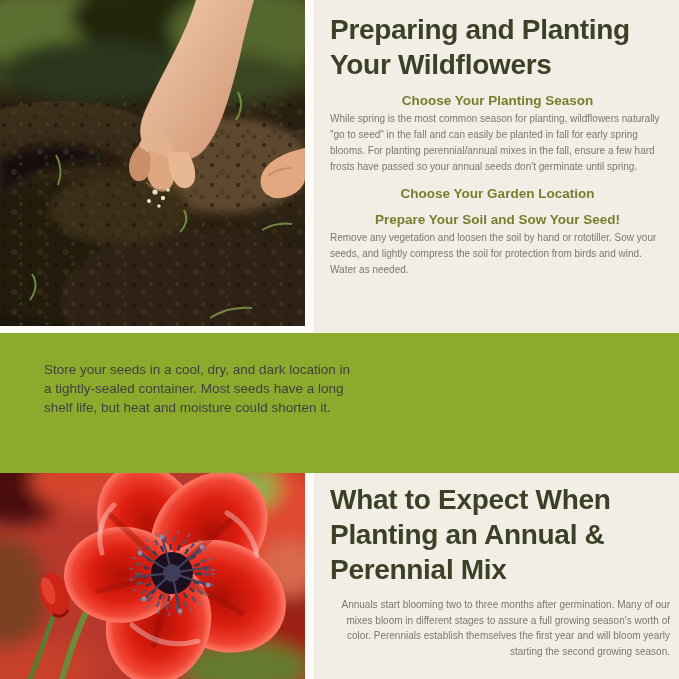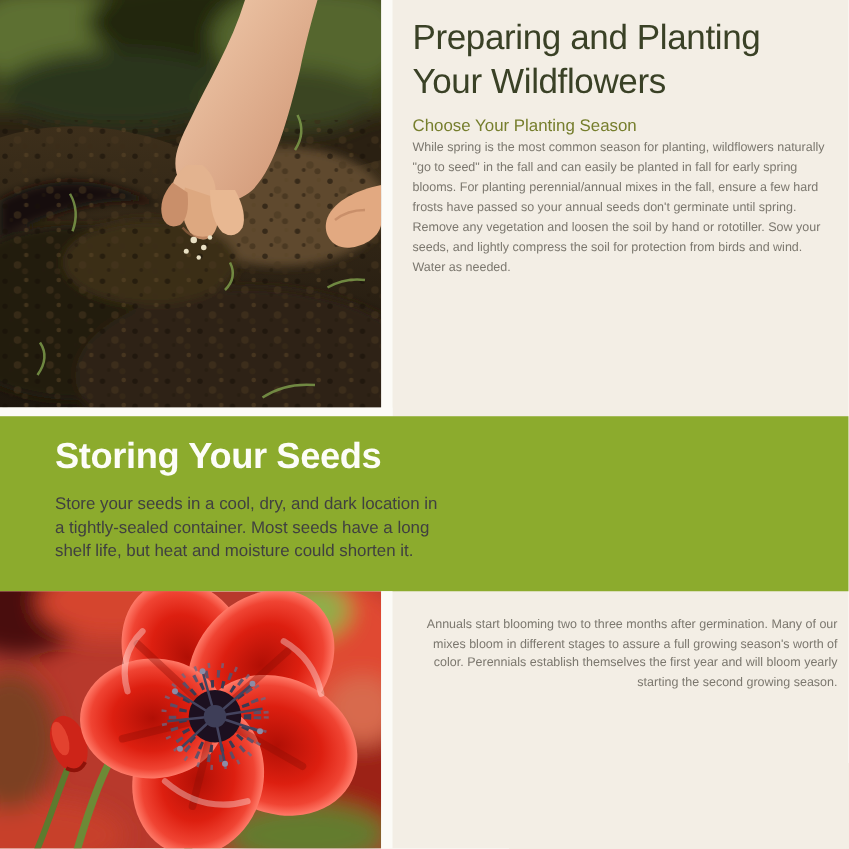--- a/index.html
+++ b/index.html
@@ -13,25 +13,25 @@
   .gutter{position:absolute;background:#fcfbf7;}
   .band{position:absolute;left:0;top:333px;width:679px;height:140px;background:#8cab2d;}
   .band-text{position:absolute;left:44px;top:16px;width:312px;color:#fdfdf8;}
   .band-title{font-size:29px;font-weight:bold;letter-spacing:-0.3px;margin:0;}
   .band-body{font-size:13.5px;line-height:19px;margin:11px 0 0 0;color:#404040;}
   .jars{position:absolute;left:368px;top:343px;}
   .textcol{position:absolute;color:#7b776e;}
   .col-top{left:330px;top:12px;width:335px;}
   .col-bottom{left:330px;top:482px;width:340px;}
   h1.big{
-    margin:0;font-size:28px;line-height:35px;font-weight:normal;
+    margin:0;font-size:28px;line-height:35px;font-weight:bold;
     color:#3a4126;letter-spacing:-0.3px;white-space:pre-line;
   }
   .subhead{
-    margin:11px 0 3px 0;font-size:13.5px;font-weight:normal;color:#767e2d;
+    margin:11px 0 3px 0;font-size:13.5px;font-weight:bold;color:#767e2d;text-align:center;
   }
   .bodytext{margin:0;font-size:10px;line-height:16px;color:#7b776e;}
   .col-bottom .bodytext{margin-top:10px;line-height:15.5px;text-align:right;}
 </style>
 </head>
 <body>
 
 <div class="stage">
 
   <div class="photo" style="left:0;top:0;width:305px;height:326px;" aria-label="hand-sowing-seeds-into-dark-soil">
@@ -114,27 +114,28 @@
   <div class="gutter" style="left:305px;top:0;width:9px;height:333px;"></div>
   <div class="gutter" style="left:0;top:326px;width:314px;height:7px;"></div>
 
   <div class="textcol col-top">
     <h1 class="big">Preparing and Planting
 Your Wildflowers</h1>
 
     <div class="subhead">Choose Your Planting Season</div>
     <p class="bodytext">While spring is the most common season for planting, wildflowers naturally "go to seed" in the fall and can easily be planted in fall for early spring blooms. For planting perennial/annual mixes in the fall, ensure a few hard frosts have passed so your annual seeds don't germinate until spring.</p>
 
-
+    <div class="subhead">Choose Your Garden Location</div>
+
+    <div class="subhead">Prepare Your Soil and Sow Your Seed!</div>
     <p class="bodytext">Remove any vegetation and loosen the soil by hand or rototiller. Sow your seeds, and lightly compress the soil for protection from birds and wind. Water as needed.</p>
   </div>
 
   <div class="band">
     <div class="band-text">
-      <h2 class="band-title">Storing Your Seeds</h2>
       <p class="band-body">Store your seeds in a cool, dry, and dark location in a tightly-sealed container. Most seeds have a long shelf life, but heat and moisture could shorten it.</p>
     </div>
     <div class="jars" aria-label="six-cork-top-glass-jars-of-seeds">
       <svg width="300" height="128" viewBox="0 0 300 128">
         <defs>
           <linearGradient id="cork" x1="0" y1="0" x2="0" y2="1">
             <stop offset="0" stop-color="#b58147"></stop>
               <stop offset="1" stop-color="#875628"></stop>
           </linearGradient>
           <pattern id="pBeans" width="14" height="10" patternUnits="userSpaceOnUse">
@@ -313,16 +314,19 @@
             <circle cx="-28" cy="26" r="2.4"></circle>
           <circle cx="8" cy="38" r="2.4"></circle>
             <circle cx="-10" cy="-36" r="2.4"></circle>
         </g>
       </g>
     </svg>
   </div>
   <div class="gutter" style="left:305px;top:473px;width:9px;height:206px;"></div>
 
   <div class="textcol col-bottom">
+    <h1 class="big">What to Expect When
+Planting an Annual &amp;
+Perennial Mix</h1>
     <p class="bodytext">Annuals start blooming two to three months after germination. Many of our mixes bloom in different stages to assure a full growing season's worth of color. Perennials establish themselves the first year and will bloom yearly starting the second growing season.</p>
   </div>
 
 </div>
 
 </body></html>

